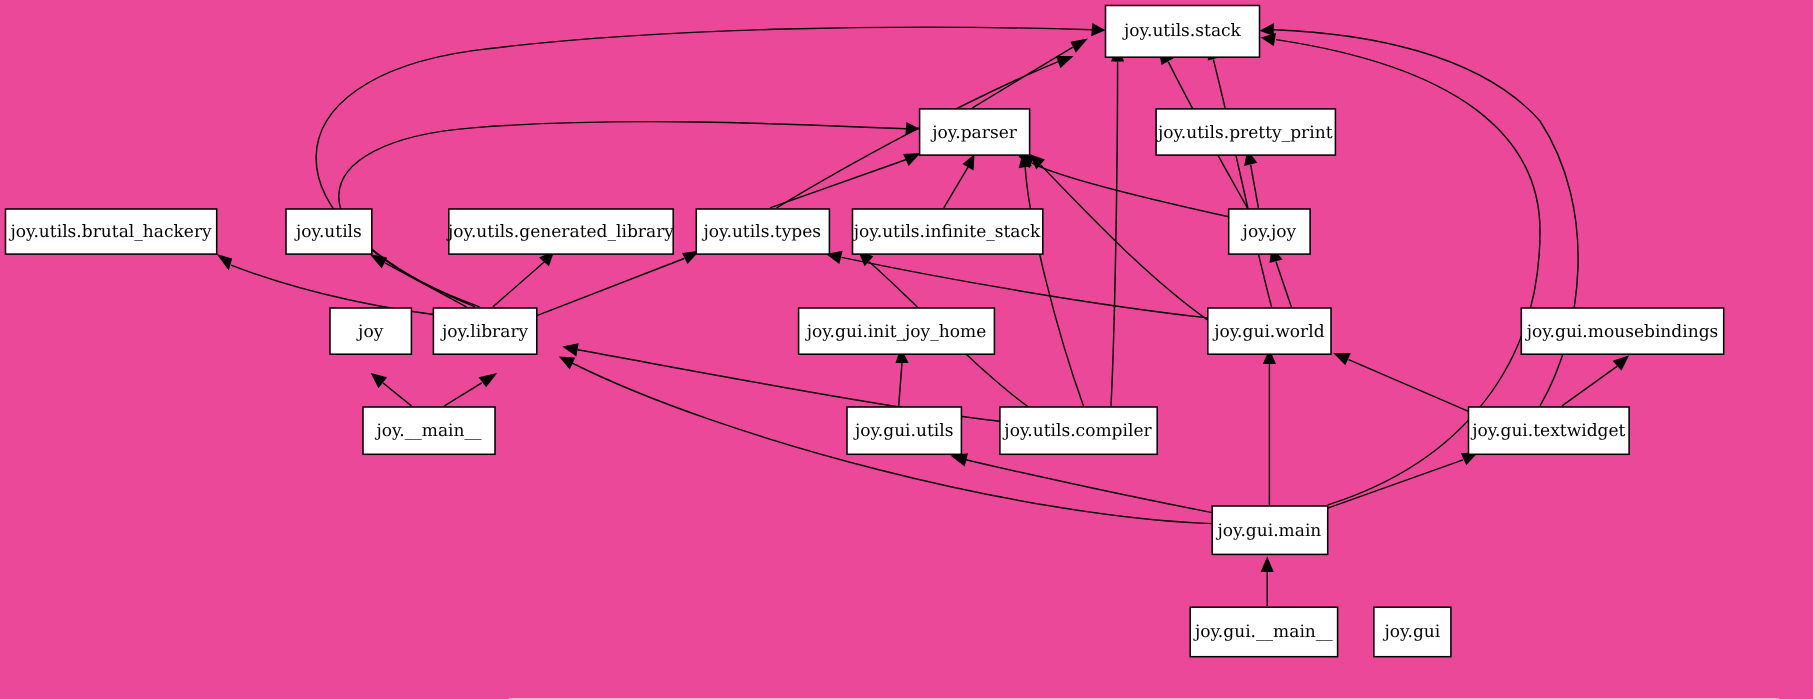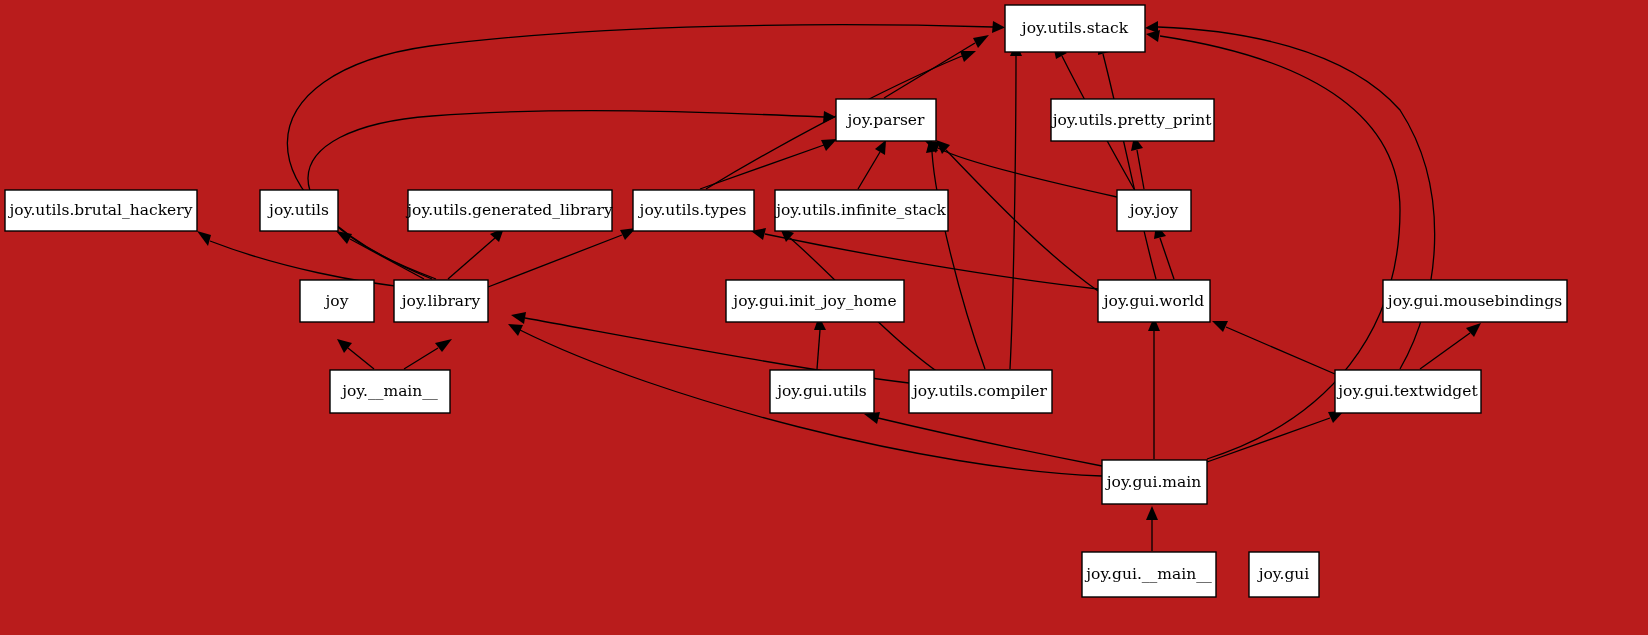--- a/index.html
+++ b/index.html
@@ -7,21 +7,21 @@
     padding: 0;
     background: #ffffff;
   }
   body {
     font-family: "DejaVu Serif", "Liberation Serif", serif;
   }
   #graph-root {
     position: relative;
     width: 1648px;
     height: 635px;
-    background: #b91c1c;
+    background: #ec4899;
     overflow: hidden;
   }
   svg.graph-canvas {
     position: absolute;
     top: 0; left: 0;
     width: 1648px;
     height: 635px;
     display: block;
   }
   .node-box {

